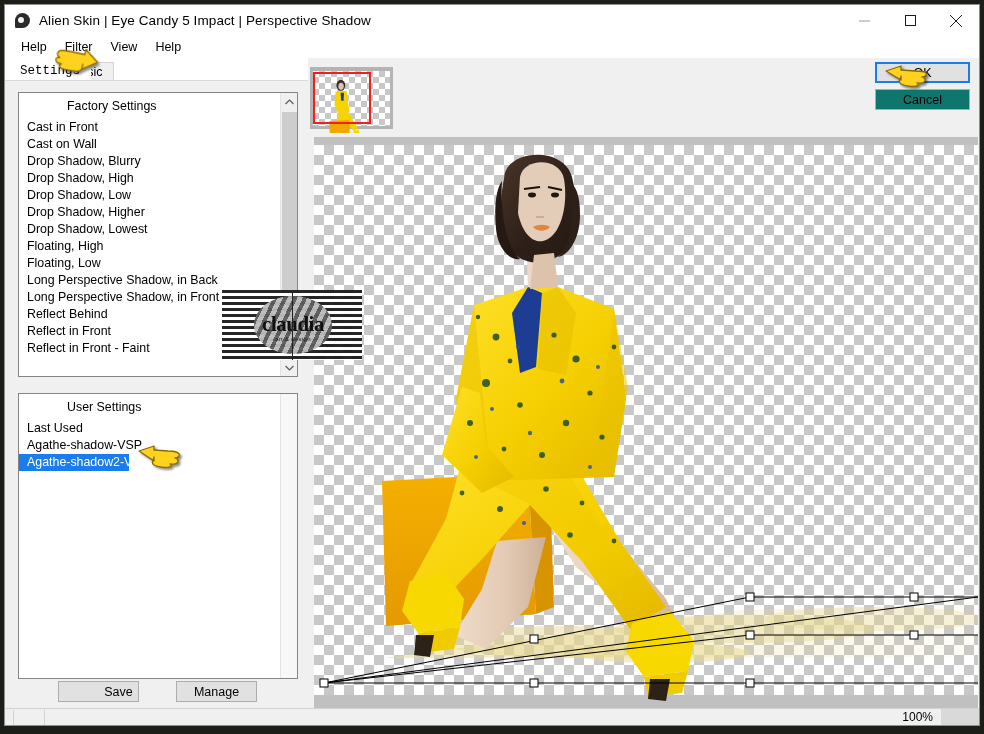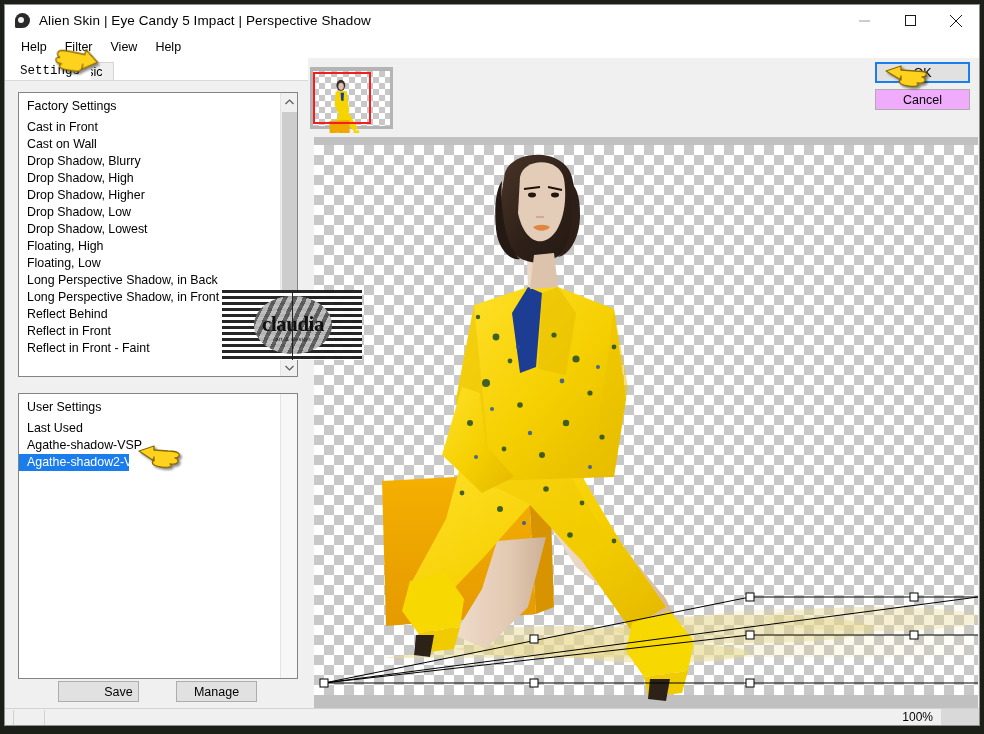--- a/index.html
+++ b/index.html
@@ -94,21 +94,21 @@
   }
   #factory-list { left: 13px; top: 11px; width: 280px; height: 285px; }
   #user-list    { left: 13px; top: 312px; width: 280px; height: 286px; }
 
   .list-inner { position: absolute; left: 0; top: 0; right: 0; bottom: 0; overflow: hidden; }
   .list-item {
     height: 17px; line-height: 17px;
     font-size: 12.4px; color: #000;
     padding-left: 8px; white-space: nowrap;
   }
-  .list-item.header { padding-top: 0; }
+  .list-item.header { padding-top: 0; margin-left: 40px; }
   .list-item.selected { background: #1a7ced; color: #ffffff; }
 
   
   .vscroll {
     position: absolute; right: 0; top: 0; width: 17px; bottom: 0;
     background: #f0f0f0; border-left: 1px solid #e3e3e3;
   }
   .vs-arrow {
     position: absolute; left: 0; width: 17px; height: 17px;
     display: flex; align-items: center; justify-content: center;
@@ -142,21 +142,21 @@
 
   .ok-cancel { position: absolute; right: 11px; top: 4px; width: 95px; }
   #ok-btn {
     width: 95px; height: 21px; background: #e1e1e1;
     border: 1px solid #adadad; outline: 2px solid #1a7ced; outline-offset: -2px;
     display: flex; align-items: center; justify-content: center;
     font-size: 12.5px; color: #000;
   }
   #cancel-btn {
     margin-top: 6px;
-    width: 95px; height: 21px; background: #f0abfc;
+    width: 95px; height: 21px; background: #0f766e;
     border: 1px solid #adadad;
     display: flex; align-items: center; justify-content: center;
     font-size: 12.5px; color: #000;
   }
 
   
   .thumb-wrap {
     position: absolute; left: 2px; top: 9px; width: 83px; height: 62px;
     background: #b4b4b4;
   }
@@ -337,22 +337,22 @@
   <div class="left-panel">
 
     <div class="listbox" id="factory-list">
       <div class="list-inner">
         <div class="list-item header" style="margin-top:5px;">Factory Settings</div>
         <div style="height:4px;"></div>
         <div class="list-item">Cast in Front</div>
         <div class="list-item">Cast on Wall</div>
         <div class="list-item">Drop Shadow, Blurry</div>
         <div class="list-item">Drop Shadow, High</div>
+        <div class="list-item">Drop Shadow, Low</div>
         <div class="list-item">Drop Shadow, Higher</div>
-        <div class="list-item">Drop Shadow, Low</div>
         <div class="list-item">Drop Shadow, Lowest</div>
         <div class="list-item">Floating, High</div>
         <div class="list-item">Floating, Low</div>
         <div class="list-item">Long Perspective Shadow, in Back</div>
         <div class="list-item">Long Perspective Shadow, in Front</div>
         <div class="list-item">Reflect Behind</div>
         <div class="list-item">Reflect in Front</div>
         <div class="list-item">Reflect in Front - Faint</div>
       </div>
       <div class="vscroll">

